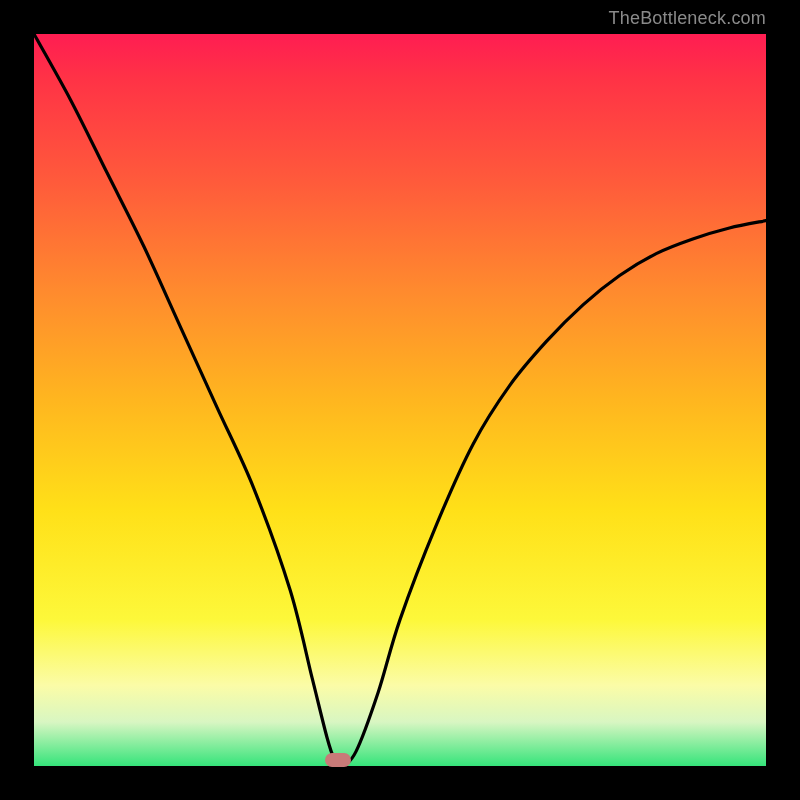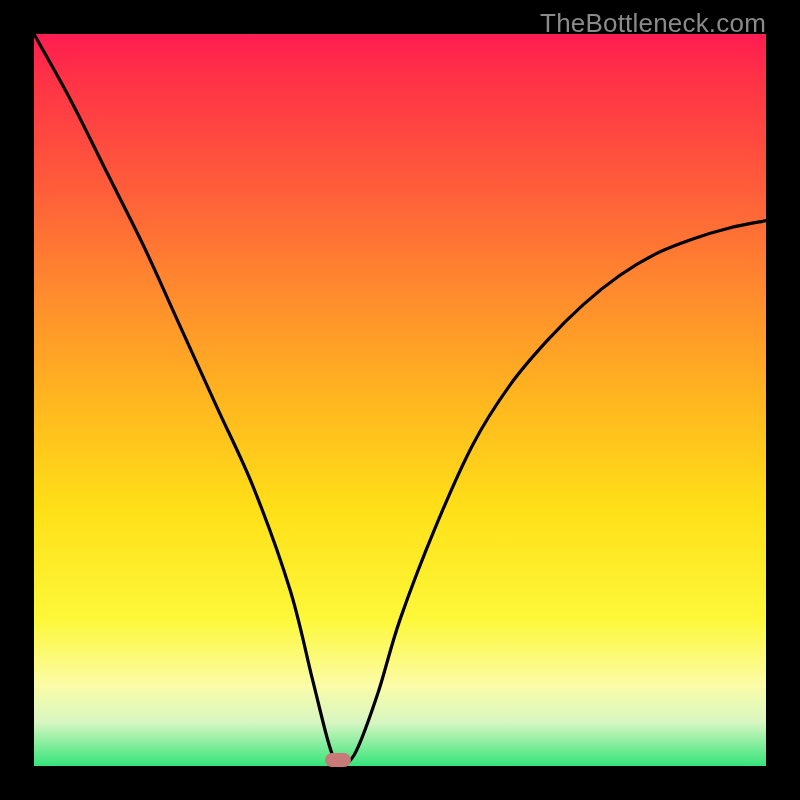--- a/index.html
+++ b/index.html
@@ -38,21 +38,21 @@
       #fbfca7 89%,
       #d8f6c2 94%,
       #35e47a 100%
     );
   }
   .watermark {
     position: absolute;
     top: 8px;
     right: 34px;
     color: #8a8a8a;
-    font-size: 26px;
+    font-size: 18px;
     letter-spacing: 0.2px;
   }
   svg.curve {
     position: absolute;
     top: 0;
     left: 0;
     width: 732px;
     height: 732px;
   }
   .marker {

